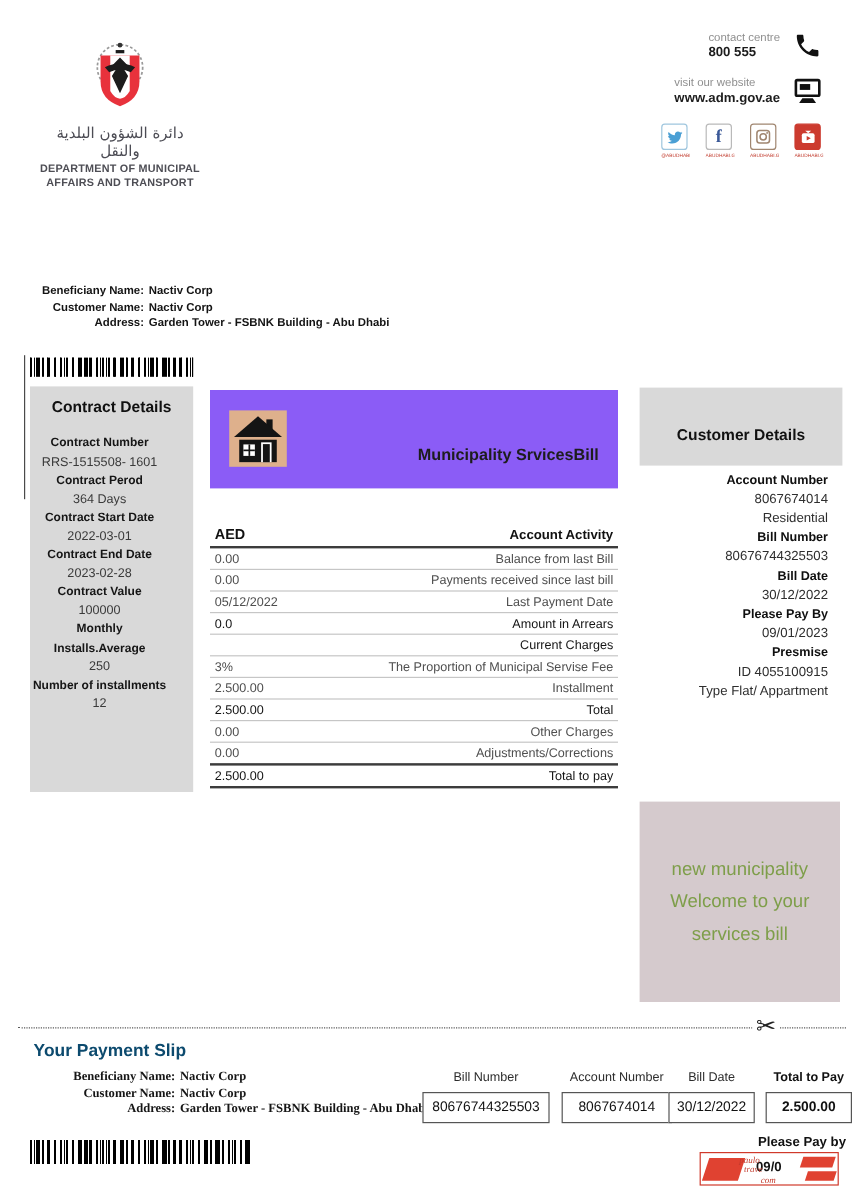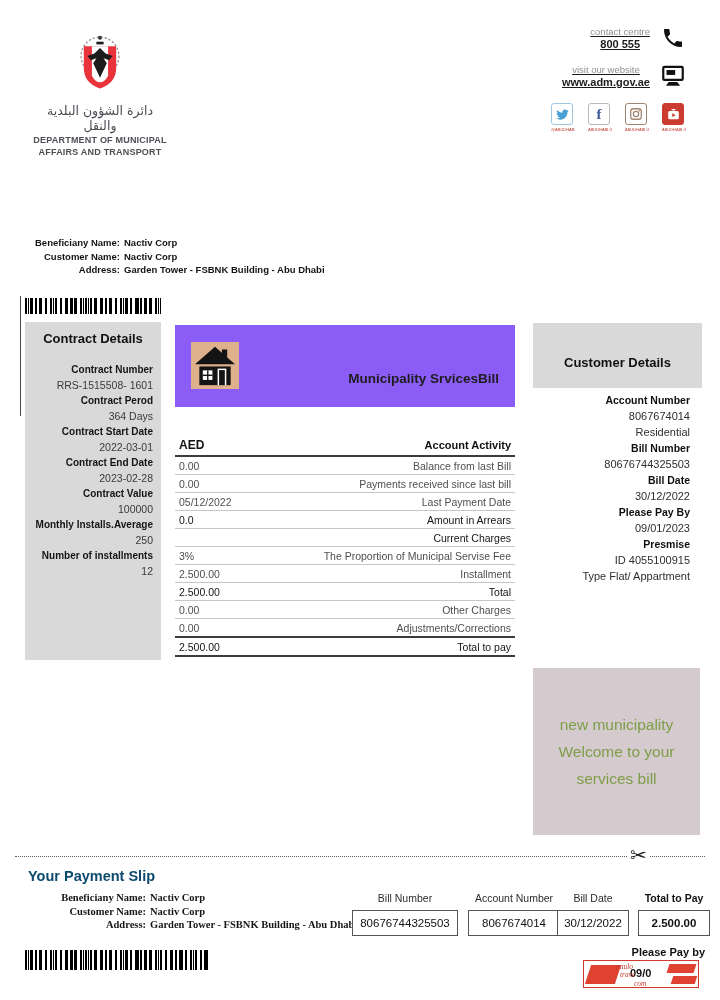--- a/index.html
+++ b/index.html
@@ -10,21 +10,21 @@
   }
   
   .logo-block { position:absolute; left:30px; top:34px; width:140px; text-align:center; }
   .logo-emblem { width:54px; height:64px; margin:0 auto; display:block; }
   .logo-arabic { font-family:"DejaVu Sans", sans-serif; font-size:12.5px; color:#4c4c54; margin-top:5px; direction:rtl; }
   .logo-dept { font-size:9px; font-weight:bold; color:#4e4e55; line-height:11.5px; margin-top:2px; letter-spacing:.2px; }
   
   .support { position:absolute; right:34px; top:24px; width:280px; }
   .support-title { text-align:right; font-size:17px; font-weight:600; color:#33333b; margin-bottom:12px; }
   .sup-row { display:flex; justify-content:flex-end; align-items:center; margin-bottom:11px; }
-  .sup-text { text-align:center;text-decoration:underline; }
+  .sup-text { text-align:left; }
   .sup-label { font-size:9.5px; color:#8f8f8f; }
   .sup-value { font-size:11px; font-weight:bold; color:#1c1c1c; margin-top:1px; }
   .sup-icon { width:27px; height:27px; margin-left:9px; display:flex; align-items:center; justify-content:center; flex:0 0 27px; }
   .at-icon { width:24px; height:24px; border:2.2px solid #111; border-radius:50%; font-weight:bold; font-size:14px; line-height:20px; text-align:center; color:#111; }
   .social-row { display:flex; justify-content:flex-end; gap:13px; margin-top:14px; }
   .social-item { width:24px; text-align:center; }
   .social-box { width:22px; height:22px; border-radius:3px; display:flex; align-items:center; justify-content:center; background:#fff; }
   .sb-tw { border:1.5px solid #9fc6de; }
   .sb-fb { border:1.5px solid #b9b9b9; color:#3b5998; font-weight:bold; font-size:15px; font-family:"Liberation Serif", serif; }
   .sb-ig { border:1.5px solid #a08670; }
@@ -41,21 +41,21 @@
       repeating-linear-gradient(90deg,#000 0 2px,transparent 2px 5px),
       repeating-linear-gradient(90deg,#000 0 1px,transparent 1px 7px),
       repeating-linear-gradient(90deg,transparent 0 3px,#000 3px 4px,transparent 4px 11px);
   }
   .barcode-top { position:absolute; left:25px; top:298px; width:136px; height:16px; }
   .barcode-bottom { position:absolute; left:25px; top:950px; width:185px; height:20px; }
   .edge-line { position:absolute; left:20px; top:296px; width:1px; height:120px; background:#4a4a4a; }
   
   .contract { position:absolute; left:25px; top:322px; width:136px; height:338px; background:#d9d9d9; padding-top:9px; }
   .contract-title { text-align:center; font-size:13px; font-weight:bold; color:#111; margin-bottom:16px; }
-  .c-field { text-align:right; padding-right:8px; }
+  .c-field { text-align:center; padding-right:20px; }
   .c-label { font-size:10px; font-weight:bold; color:#151515; line-height:15.5px; }
   .c-value { font-size:10.5px; color:#3a3a3a; line-height:15.5px; }
   
   .banner { position:absolute; left:175px; top:325px; width:340px; height:82px; background:#8b5cf6; }
   .house-tile { position:absolute; left:16px; top:17px; width:48px; height:47px; background:#deb08c; display:flex; align-items:center; justify-content:center; }
   .banner-title { position:absolute; right:16px; top:46px; font-size:13.5px; font-weight:bold; color:#1d1d1d; }
   .acct-table { position:absolute; left:175px; top:437px; width:340px; }
   .t-head { display:flex; justify-content:space-between; align-items:baseline; border-bottom:2px solid #3c3c3c; padding:1px 4px 3px; }
   .t-head .th-l { font-size:12px; font-weight:bold; color:#111; }
   .t-head .th-r { font-size:11px; font-weight:bold; color:#111; }

